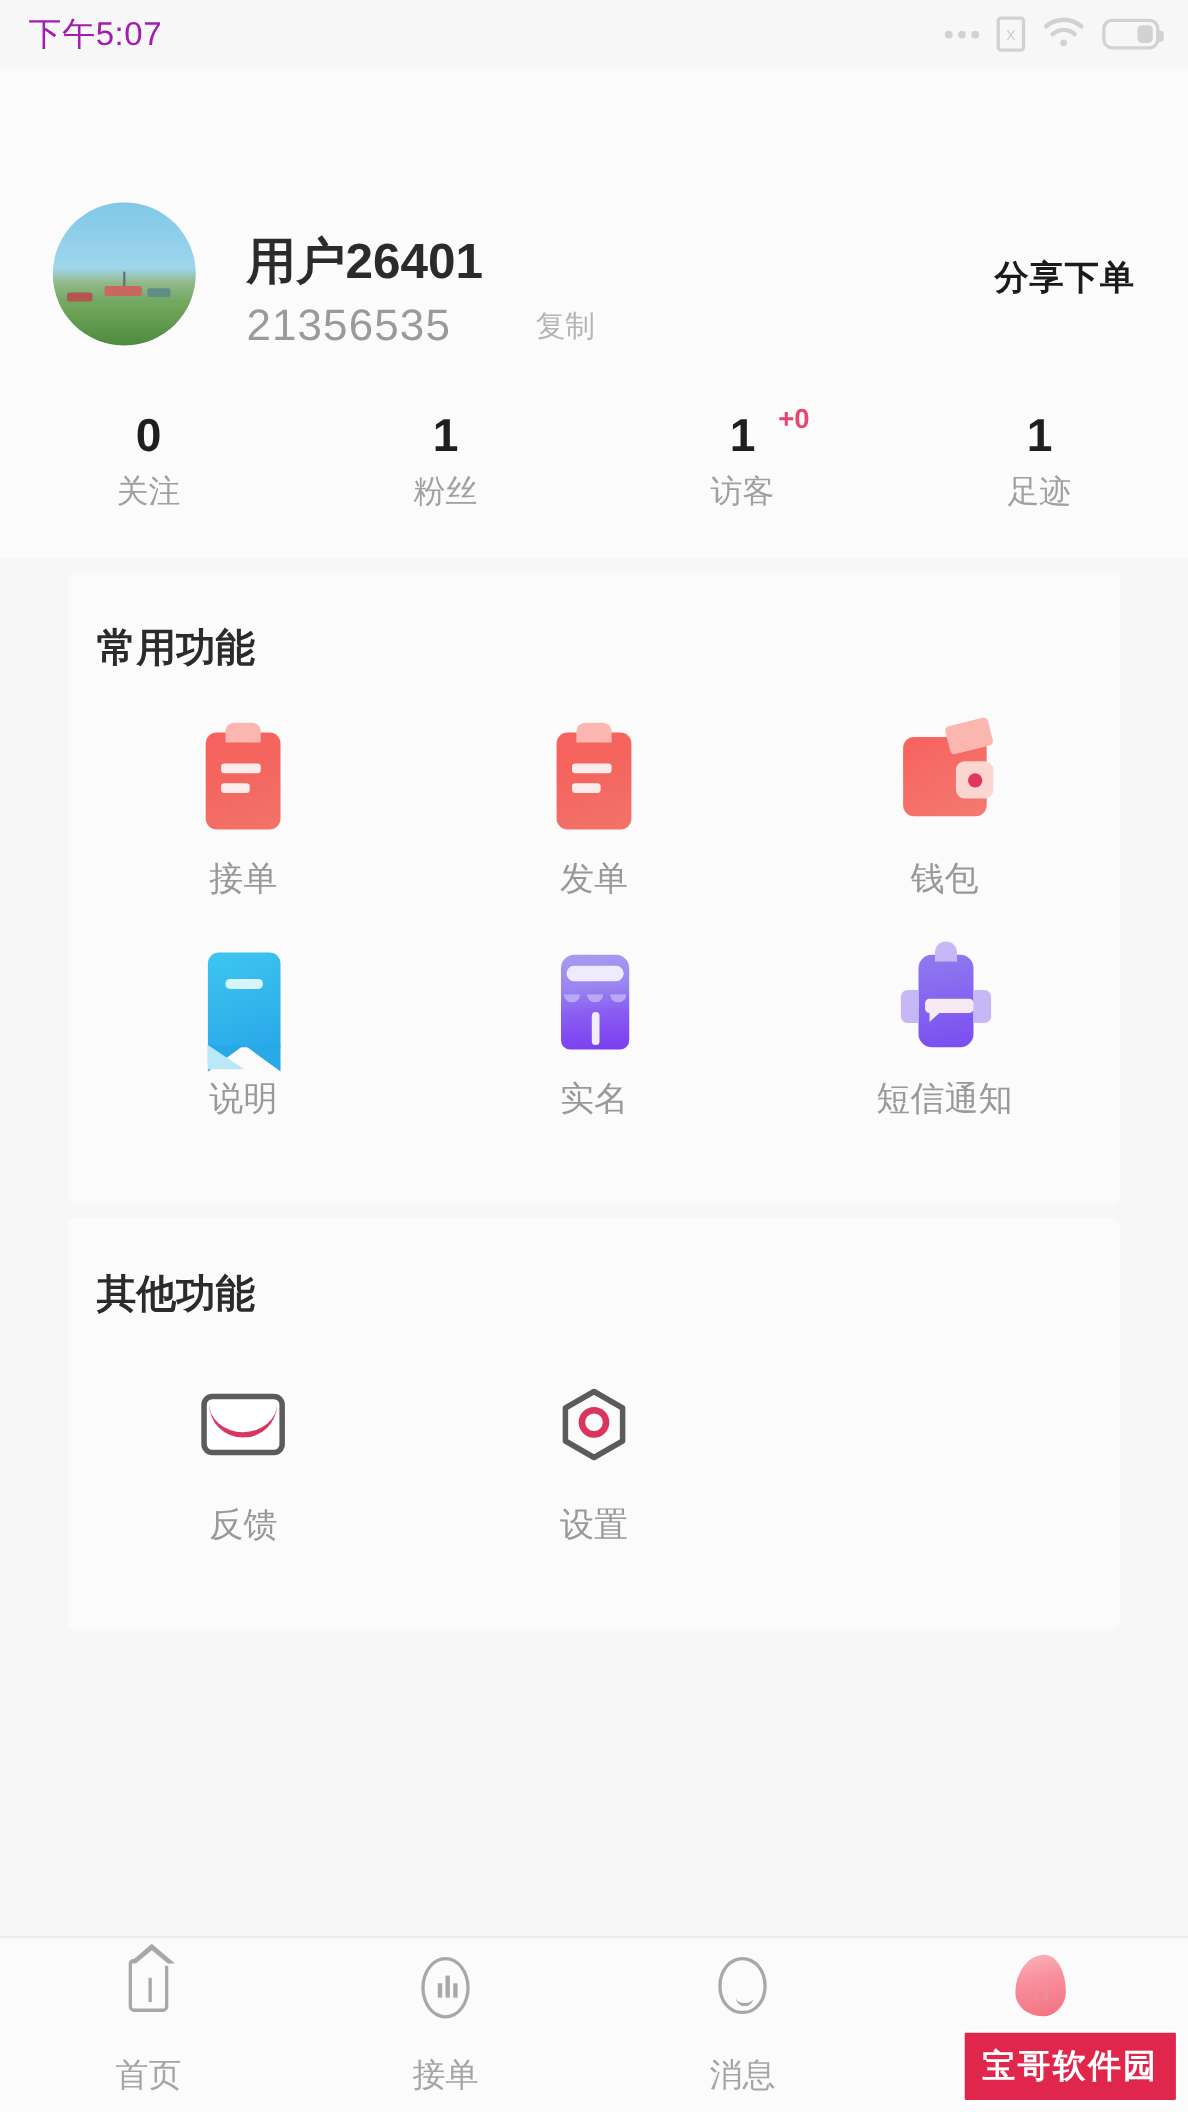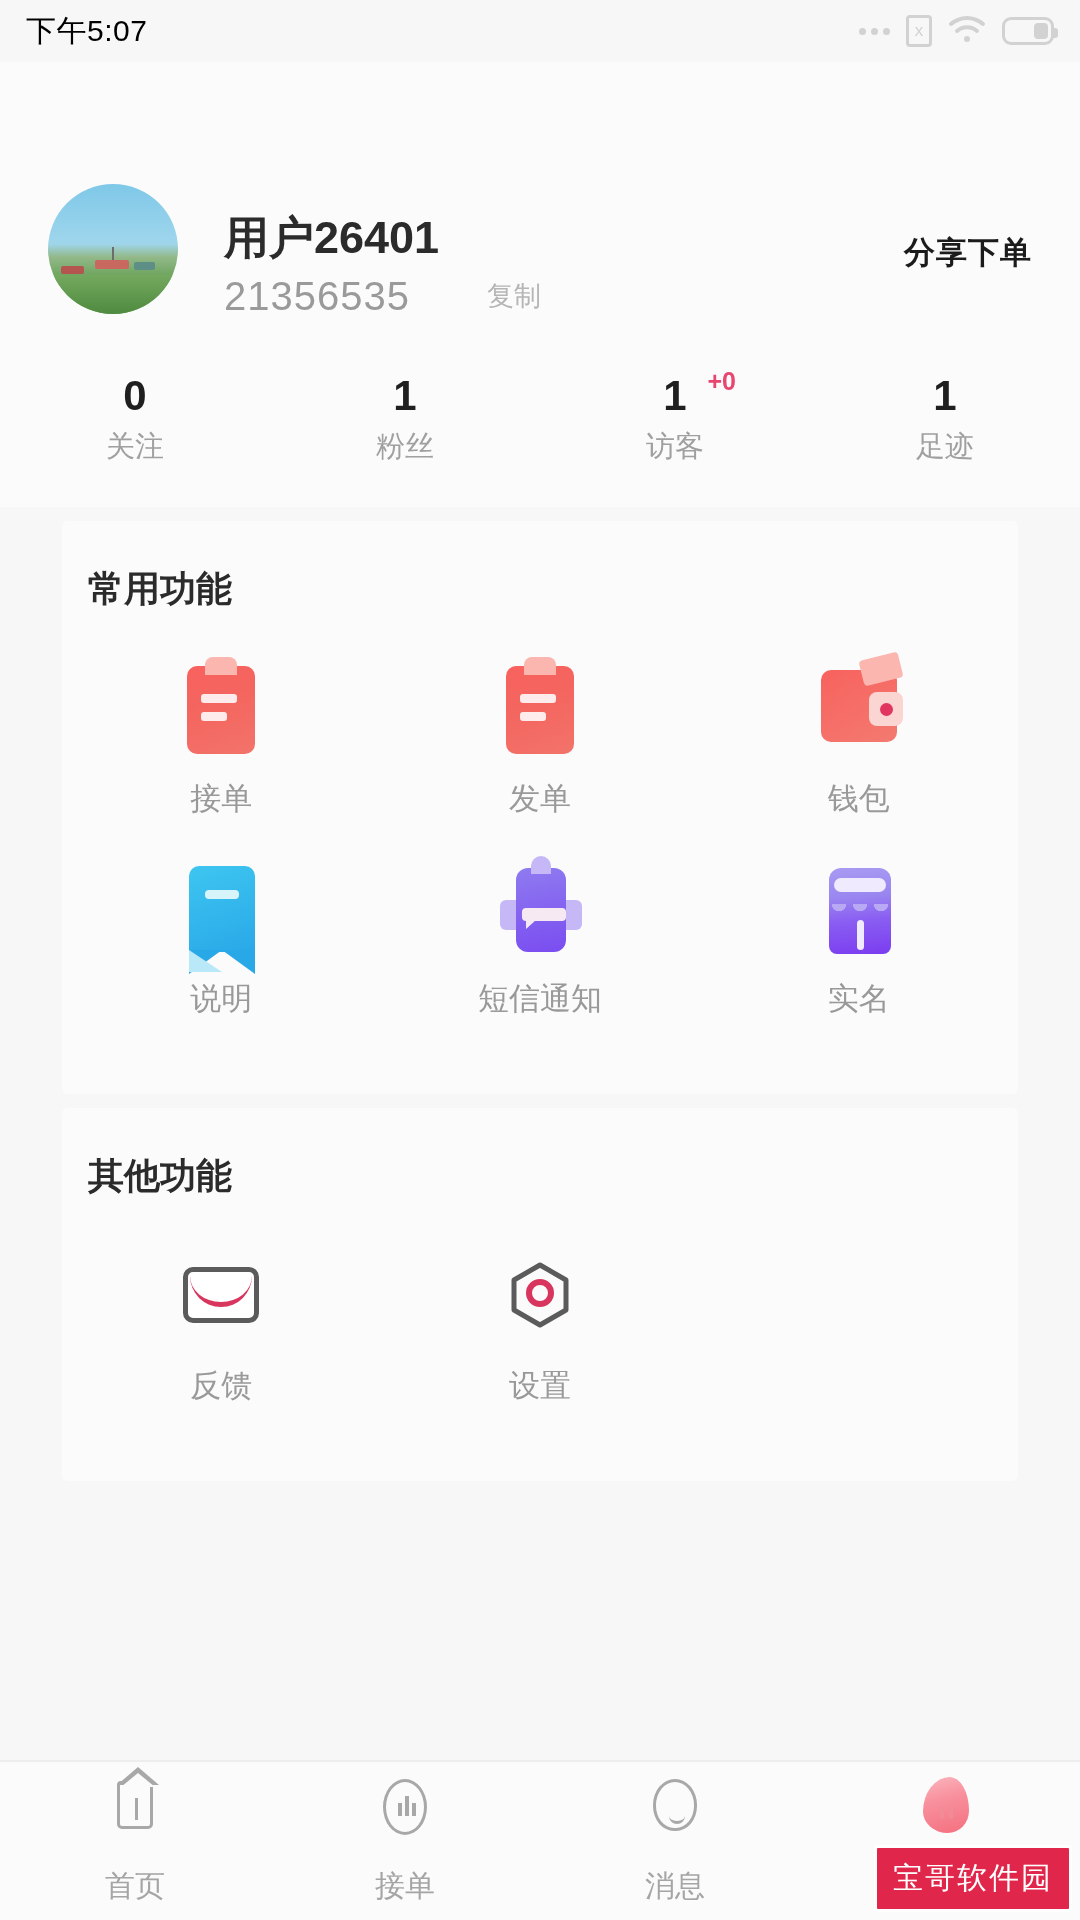--- a/index.html
+++ b/index.html
@@ -11,21 +11,21 @@
     overflow:hidden;
   }
 
   
   .statusbar{
     height:62px; width:100%;
     display:flex; align-items:center; justify-content:space-between;
     padding:0 26px 0 26px;
     background:#f7f7f7;
   }
-  .status-time{ font-size:30px; color:#000000; letter-spacing:.5px; }
+  .status-time{ font-size:30px; color:#a21caf; letter-spacing:.5px; }
   .status-icons{ display:flex; align-items:center; gap:16px; }
   .dots{ display:flex; gap:5px; align-items:flex-end; }
   .dots i{ width:7px; height:7px; border-radius:50%; background:#d2d2d2; display:block; }
   .sim{ width:26px; height:32px; border:3px solid #d2d2d2; border-radius:4px;
         display:flex;align-items:center;justify-content:center;
         font-size:17px;color:#d2d2d2; position:relative; }
   .sim:after{content:"";position:absolute;left:-3px;top:-3px;width:10px;height:10px;
      background:#f7f7f7;border-right:3px solid #d2d2d2;border-bottom:3px solid #d2d2d2;
      transform:rotate(0deg);display:none;}
   .batt{ width:52px; height:28px; border:3px solid #d2d2d2; border-radius:9px;
@@ -197,21 +197,21 @@
     background:linear-gradient(165deg,#fbb6bf 0%,#f8909d 40%,#f4707f 100%);
     border-radius:58% 42% 46% 54% / 62% 60% 40% 38%; }
   .ic-me i{ position:absolute; top:30px; width:4px; height:12px;
     background:#f08b97; border-radius:2px; display:block; }
   .ic-me i.n1{ left:17px; }
   .ic-me i.n2{ left:26px; }
 
   
   .watermark{
     position:absolute; right:8px; bottom:8px;
-    background:#e0264a; color:#fff; font-size:30px; font-weight:400;
+    background:#e0264a; color:#fff; font-size:30px; font-weight:700;
     padding:10px 16px; border:3px solid #fff; border-radius:4px;
     letter-spacing:2px;
   }
 </style>
 </head>
 <body>
 
 <div class="statusbar">
   <div class="status-time">下午5:07</div>
   <div class="status-icons">
@@ -315,38 +315,38 @@
         <div class="ico-book">
             <b></b>
             <i></i>
           </div>
       </div>
       <div class="cell-label">说明</div>
     </div>
 
     <div class="cell">
       <div class="icon-wrap">
+        <div class="ico-store">
+          <span class="awn"></span>
+            <span class="scallop"></span>
+            <span class="door"></span>
+        </div>
+      </div>
+      <div class="cell-label">实名</div>
+    </div>
+
+    <div class="cell">
+      <div class="icon-wrap">
         <div class="ico-sms">
           <span class="ear-l"></span>
             <span class="ear-r"></span>
             <span class="bar"></span>
         </div>
       </div>
       <div class="cell-label">短信通知</div>
-    </div>
-
-    <div class="cell">
-      <div class="icon-wrap">
-        <div class="ico-store">
-          <span class="awn"></span>
-            <span class="scallop"></span>
-            <span class="door"></span>
-        </div>
-      </div>
-      <div class="cell-label">实名</div>
     </div>
 
   </div>
 </div>
 
 <div class="card">
   <div class="card-title">其他功能</div>
   <div class="grid">
 
     <div class="cell">

